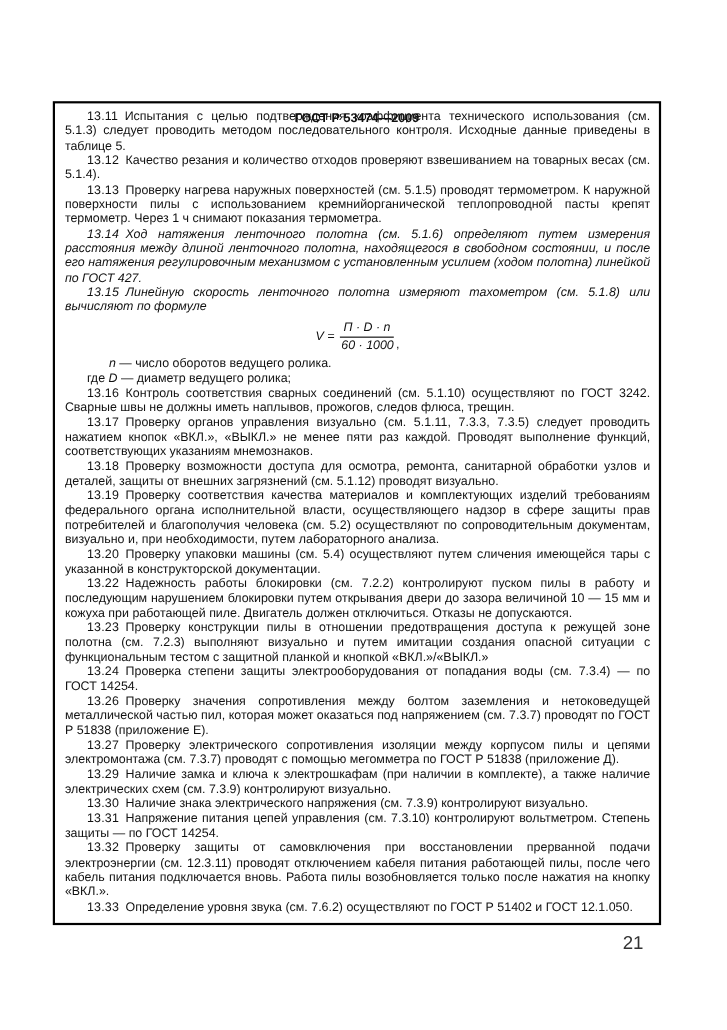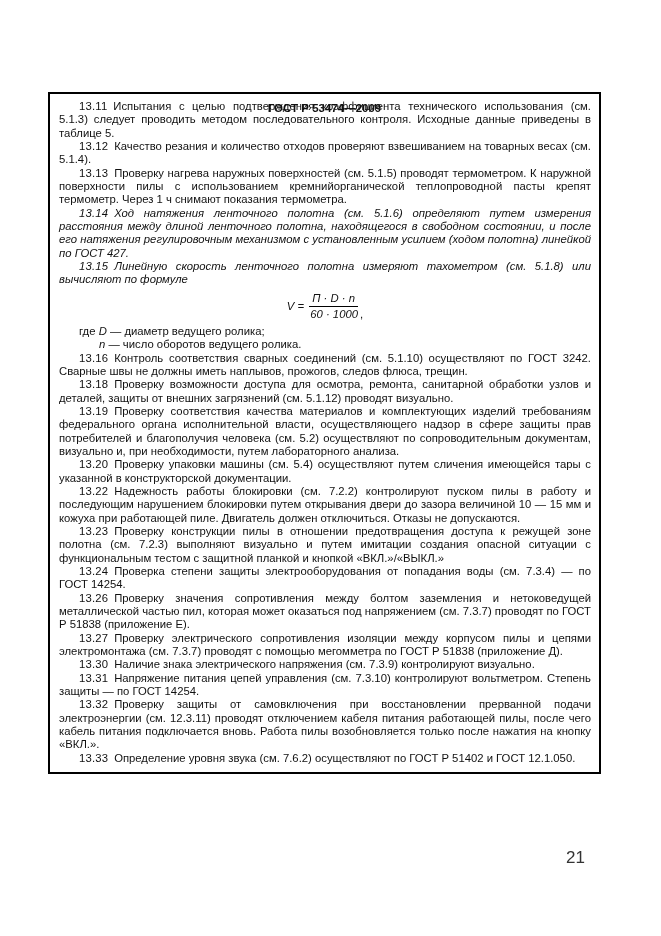--- a/index.html
+++ b/index.html
@@ -74,34 +74,36 @@
 
     <div class="formula-row">
       <span class="formula-lhs">V =</span>
       <span class="frac">
         <span class="num">Π · D · n</span>
         <span class="den">60 · 1000</span>
       </span><span class="formula-comma">,</span>
     </div>
 
     <div id="definitions">
+        <p class="para defline indented"><span></span><span class="defsym">n</span><span> — число оборотов ведущего ролика.</span></p>
         <p class="para defline"><span>где </span><span class="defsym">D</span><span> — диаметр ведущего ролика;</span></p>
-        <p class="para defline indented"><span></span><span class="defsym">n</span><span> — число оборотов ведущего ролика.</span></p>
       </div>
 
     <div id="paras-after">
         <p class="para"><span class="pnum">13.16</span><span>Контроль соответствия сварных соединений (см. 5.1.10) осуществляют по ГОСТ 3242. Сварные швы не должны иметь наплывов, прожогов, следов флюса, трещин.</span></p>
+        <p class="para"><span class="pnum">13.17</span><span>Проверку органов управления визуально (см. 5.1.11, 7.3.3, 7.3.5) следует проводить нажатием кнопок «ВКЛ.», «ВЫКЛ.» не менее пяти раз каждой. Проводят выполнение функций, соответствующих указаниям мнемознаков.</span></p>
         <p class="para"><span class="pnum">13.18</span><span>Проверку возможности доступа для осмотра, ремонта, санитарной обработки узлов и деталей, защиты от внешних загрязнений (см. 5.1.12) проводят визуально.</span></p>
         <p class="para"><span class="pnum">13.19</span><span>Проверку соответствия качества материалов и комплектующих изделий требованиям федерального органа исполнительной власти, осуществляющего надзор в сфере защиты прав потребителей и благополучия человека (см. 5.2) осуществляют по сопроводительным документам, визуально и, при необходимости, путем лабораторного анализа.</span></p>
         <p class="para"><span class="pnum">13.20</span><span>Проверку упаковки машины (см. 5.4) осуществляют путем сличения имеющейся тары с указанной в конструкторской документации.</span></p>
         <p class="para"><span class="pnum">13.22</span><span>Надежность работы блокировки (см. 7.2.2) контролируют пуском пилы в работу и последующим нарушением блокировки путем открывания двери до зазора величиной 10 — 15 мм и кожуха при работающей пиле. Двигатель должен отключиться. Отказы не допускаются.</span></p>
         <p class="para"><span class="pnum">13.23</span><span>Проверку конструкции пилы в отношении предотвращения доступа к режущей зоне полотна (см. 7.2.3) выполняют визуально и путем имитации создания опасной ситуации с функциональным тестом с защитной планкой и кнопкой «ВКЛ.»/«ВЫКЛ.»</span></p>
         <p class="para"><span class="pnum">13.24</span><span>Проверка степени защиты электрооборудования от попадания воды (см. 7.3.4) — по ГОСТ 14254.</span></p>
         <p class="para"><span class="pnum">13.26</span><span>Проверку значения сопротивления между болтом заземления и нетоковедущей металлической частью пил, которая может оказаться под напряжением (см. 7.3.7) проводят по ГОСТ Р 51838 (приложение Е).</span></p>
         <p class="para"><span class="pnum">13.27</span><span>Проверку электрического сопротивления изоляции между корпусом пилы и цепями электромонтажа (см. 7.3.7) проводят с помощью мегомметра по ГОСТ Р 51838 (приложение Д).</span></p>
+        <p class="para"><span class="pnum">13.29</span><span>Наличие замка и ключа к электрошкафам (при наличии в комплекте), а также наличие электрических схем (см. 7.3.9) контролируют визуально.</span></p>
         <p class="para"><span class="pnum">13.30</span><span>Наличие знака электрического напряжения (см. 7.3.9) контролируют визуально.</span></p>
         <p class="para"><span class="pnum">13.31</span><span>Напряжение питания цепей управления (см. 7.3.10) контролируют вольтметром. Степень защиты — по ГОСТ 14254.</span></p>
         <p class="para"><span class="pnum">13.32</span><span>Проверку защиты от самовключения при восстановлении прерванной подачи электроэнергии (см. 12.3.11) проводят отключением кабеля питания работающей пилы, после чего кабель питания подключается вновь. Работа пилы возобновляется только после нажатия на кнопку «ВКЛ.».</span></p>
         <p class="para"><span class="pnum">13.33</span><span>Определение уровня звука (см. 7.6.2) осуществляют по ГОСТ Р 51402 и ГОСТ 12.1.050.</span></p>
       </div>
   </div>
 
   <div class="footer">
     <span>21</span>
   </div>

